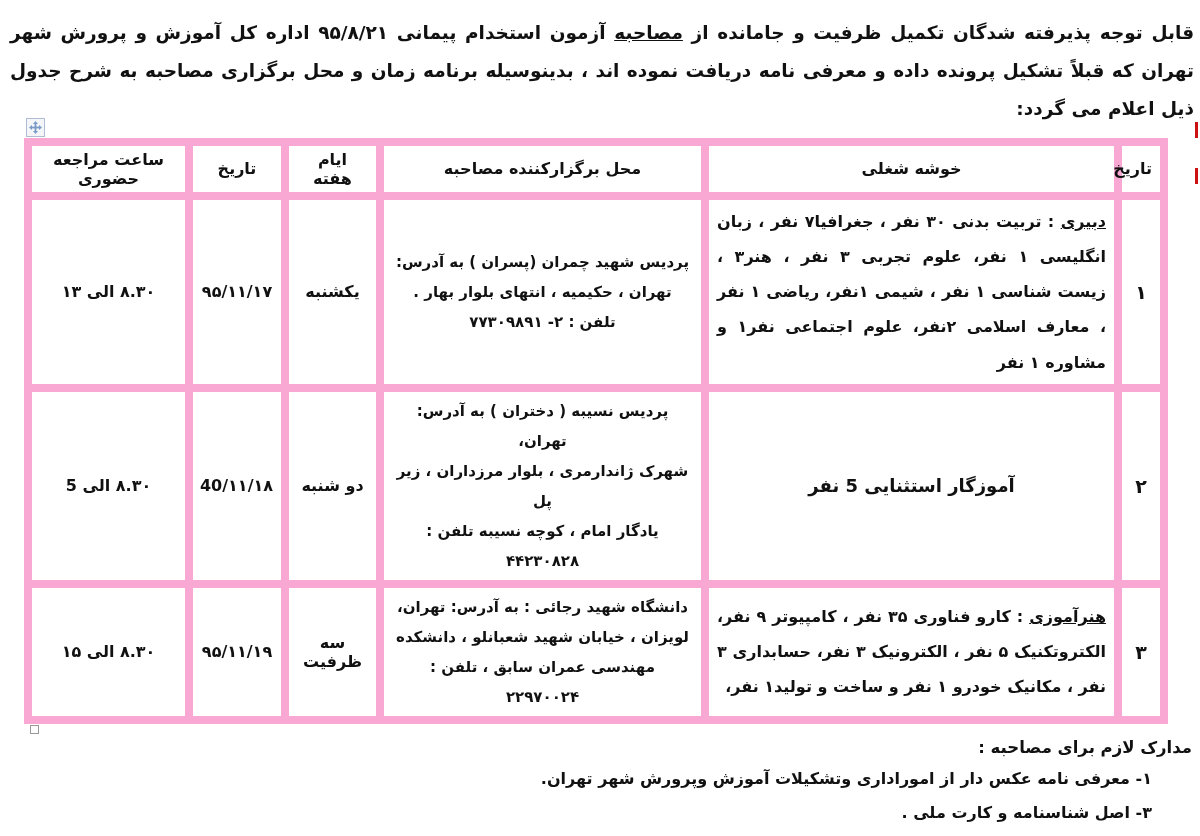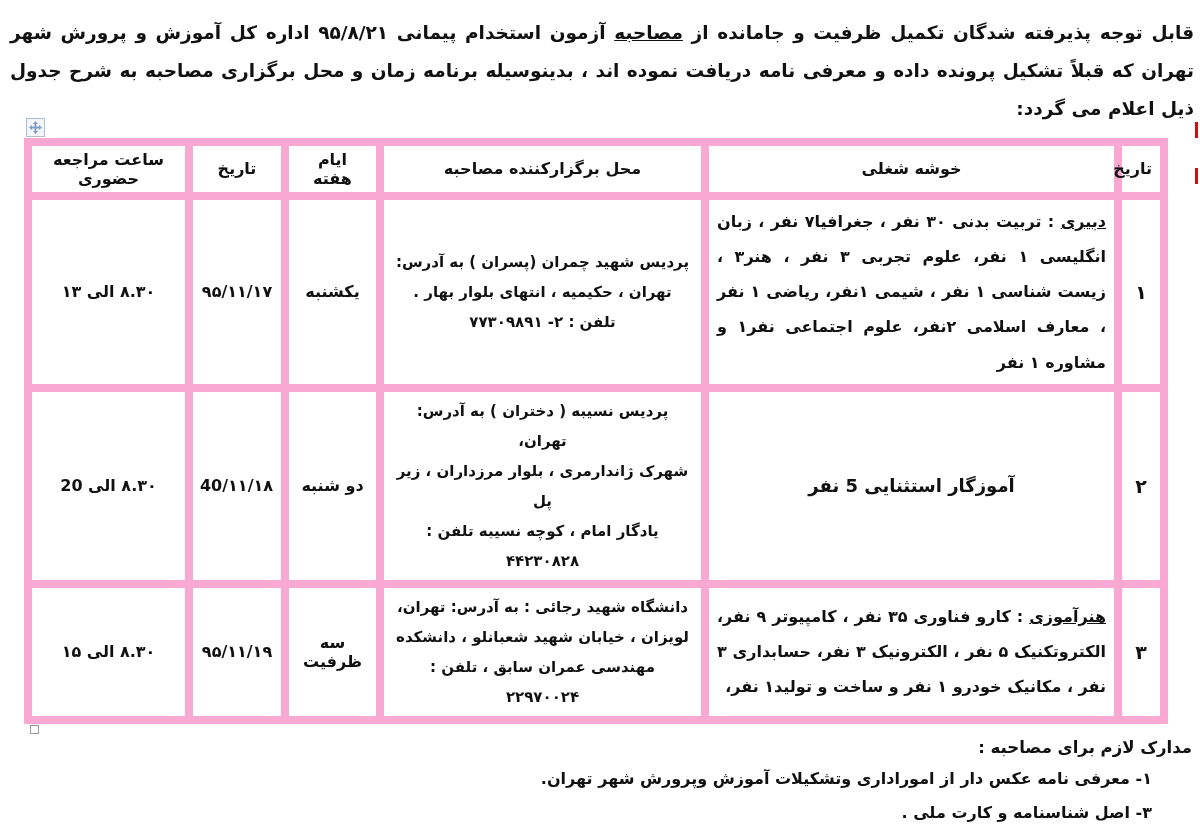--- a/index.html
+++ b/index.html
@@ -185,21 +185,21 @@
           <td class="saat">۸.۳۰ الی ۱۳</td>
         </tr>
         <tr class="r2">
           <td class="radif">۲</td>
           <td class="khoshe center-cell">آموزگار استثنایی 5 نفر</td>
           <td class="mahal">پردیس نسیبه ( دختران ) به آدرس: تهران،
 شهرک ژاندارمری ، بلوار مرزداران ، زیر پل
 یادگار امام ، کوچه نسیبه تلفن : ۴۴۲۳۰۸۲۸</td>
           <td class="ayyam">دو شنبه</td>
           <td class="tarikh">40/۱۱/۱۸</td>
-          <td class="saat">۸.۳۰ الی 20</td>
+          <td class="saat">۸.۳۰ الی 5</td>
         </tr>
         <tr class="r3">
           <td class="radif">۳</td>
           <td class="khoshe"><span class="u">هنرآموزی</span><span> : کارو فناوری ۳۵ نفر ، کامپیوتر ۹ نفر، الکتروتکنیک ۵ نفر ، الکترونیک ۳ نفر، حسابداری ۳ نفر ، مکانیک خودرو ۱ نفر  و ساخت و تولید۱ نفر،</span></td>
           <td class="mahal">دانشگاه شهید رجائی : به آدرس: تهران،
 لویزان ، خیابان شهید شعبانلو ، دانشکده
 مهندسی عمران سابق ، تلفن : ۲۲۹۷۰۰۲۴</td>
           <td class="ayyam">سه ظرفیت</td>
           <td class="tarikh">۹۵/۱۱/۱۹</td>
           <td class="saat">۸.۳۰ الی ۱۵</td>

